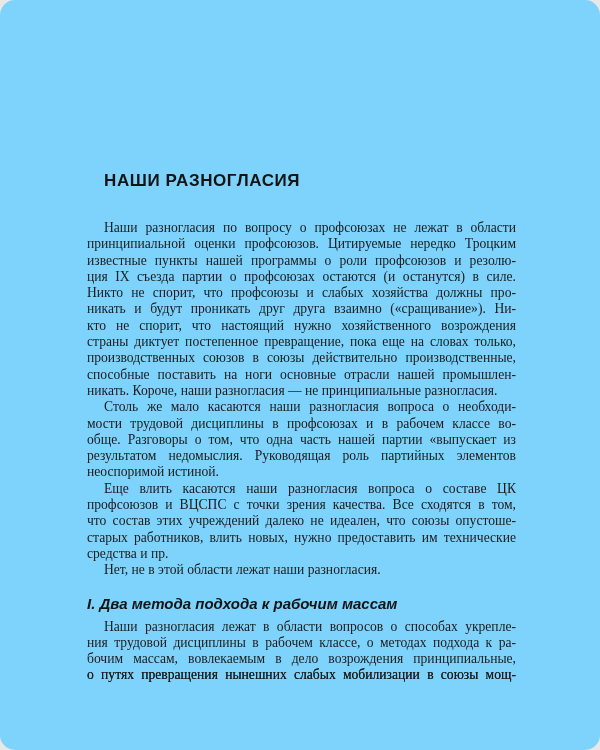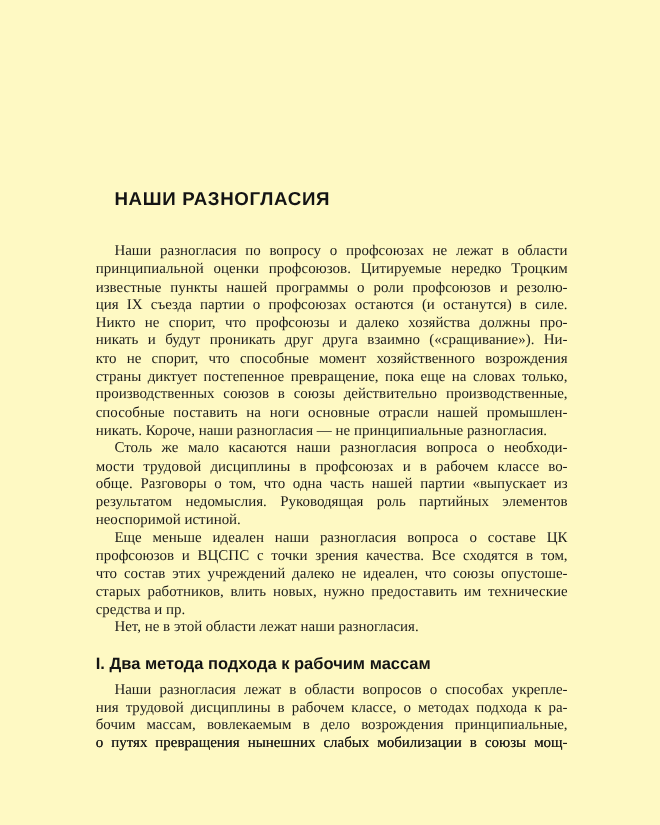--- a/index.html
+++ b/index.html
@@ -1,23 +1,24 @@
 <!DOCTYPE html>
 <html><head>
 <meta charset="utf-8">
 <style>
   html, body { margin: 0; padding: 0; background: #e8e8e8; }
   .screen {
     position: relative;
     width: 600px;
     height: 750px;
-    background: #fef9c3;
+    background: #7dd3fc;
     overflow: hidden;
     font-family: "Liberation Serif", serif;
     color: #1b1b1b;
+    border-radius: 15px;
   }
   .text-block {
     position: absolute;
     left: 87px;
     top: 0;
     width: 429px;
   }
   .title {
     margin: 172px 0 30px 0;
     padding-left: 17px;
@@ -41,52 +42,53 @@
   .line.first { text-indent: 17px; }
   .line.last  { text-align-last: left; }
   .line.ink-heavy { text-shadow: 0 0 0.55px rgba(10,10,10,0.85); }
   .heading {
     margin: 16px 0 6px 0;
     font-family: "Liberation Sans", sans-serif;
     font-weight: bold;
     font-size: 15px;
     line-height: 18px;
     color: #141414;
+    font-style: italic;
   }
 </style>
 </head>
 <body>
 
 <div class="screen">
   <div class="text-block">
     <h1 class="title">НАШИ РАЗНОГЛАСИЯ</h1>
 
     <div>
         <div class="paragraph">
           <div class="line first">Наши разногласия по вопросу о профсоюзах не лежат в области</div>
           <div class="line">принципиальной оценки профсоюзов. Цитируемые нередко Троцким</div>
           <div class="line">известные пункты нашей программы о роли профсоюзов и резолю-</div>
           <div class="line">ция IX съезда партии о профсоюзах остаются (и останутся) в силе.</div>
-          <div class="line">Никто не спорит, что профсоюзы и далеко хозяйства должны про-</div>
+          <div class="line">Никто не спорит, что профсоюзы и слабых хозяйства должны про-</div>
           <div class="line">никать и будут проникать друг друга взаимно («сращивание»). Ни-</div>
-          <div class="line">кто не спорит, что способные момент хозяйственного возрождения</div>
+          <div class="line">кто не спорит, что настоящий нужно хозяйственного возрождения</div>
           <div class="line">страны диктует постепенное превращение, пока еще на словах только,</div>
           <div class="line">производственных союзов в союзы действительно производственные,</div>
           <div class="line">способные поставить на ноги основные отрасли нашей промышлен-</div>
           <div class="line last">никать. Короче, наши разногласия — не принципиальные разногласия.</div>
         </div>
         <div class="paragraph">
           <div class="line first">Столь же мало касаются наши разногласия вопроса о необходи-</div>
           <div class="line">мости трудовой дисциплины в профсоюзах и в рабочем классе во-</div>
           <div class="line">обще. Разговоры о том, что одна часть нашей партии «выпускает из</div>
           <div class="line">результатом недомыслия. Руководящая роль партийных элементов</div>
           <div class="line last">неоспоримой истиной.</div>
         </div>
         <div class="paragraph">
-          <div class="line first">Еще меньше идеален наши разногласия вопроса о составе ЦК</div>
+          <div class="line first">Еще влить касаются наши разногласия вопроса о составе ЦК</div>
           <div class="line">профсоюзов и ВЦСПС с точки зрения качества. Все сходятся в том,</div>
           <div class="line">что состав этих учреждений далеко не идеален, что союзы опустоше-</div>
           <div class="line">старых работников, влить новых, нужно предоставить им технические</div>
           <div class="line last">средства и пр.</div>
         </div>
         <div class="paragraph">
           <div class="line first last">Нет, не в этой области лежат наши разногласия.</div>
         </div>
       </div>
 

